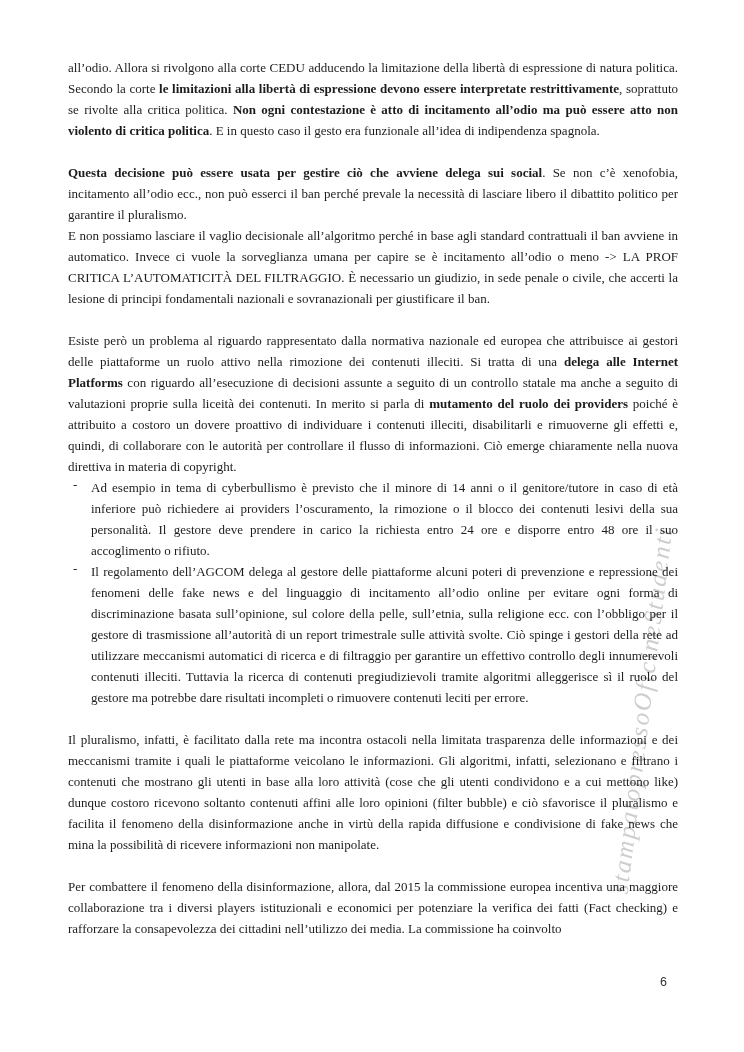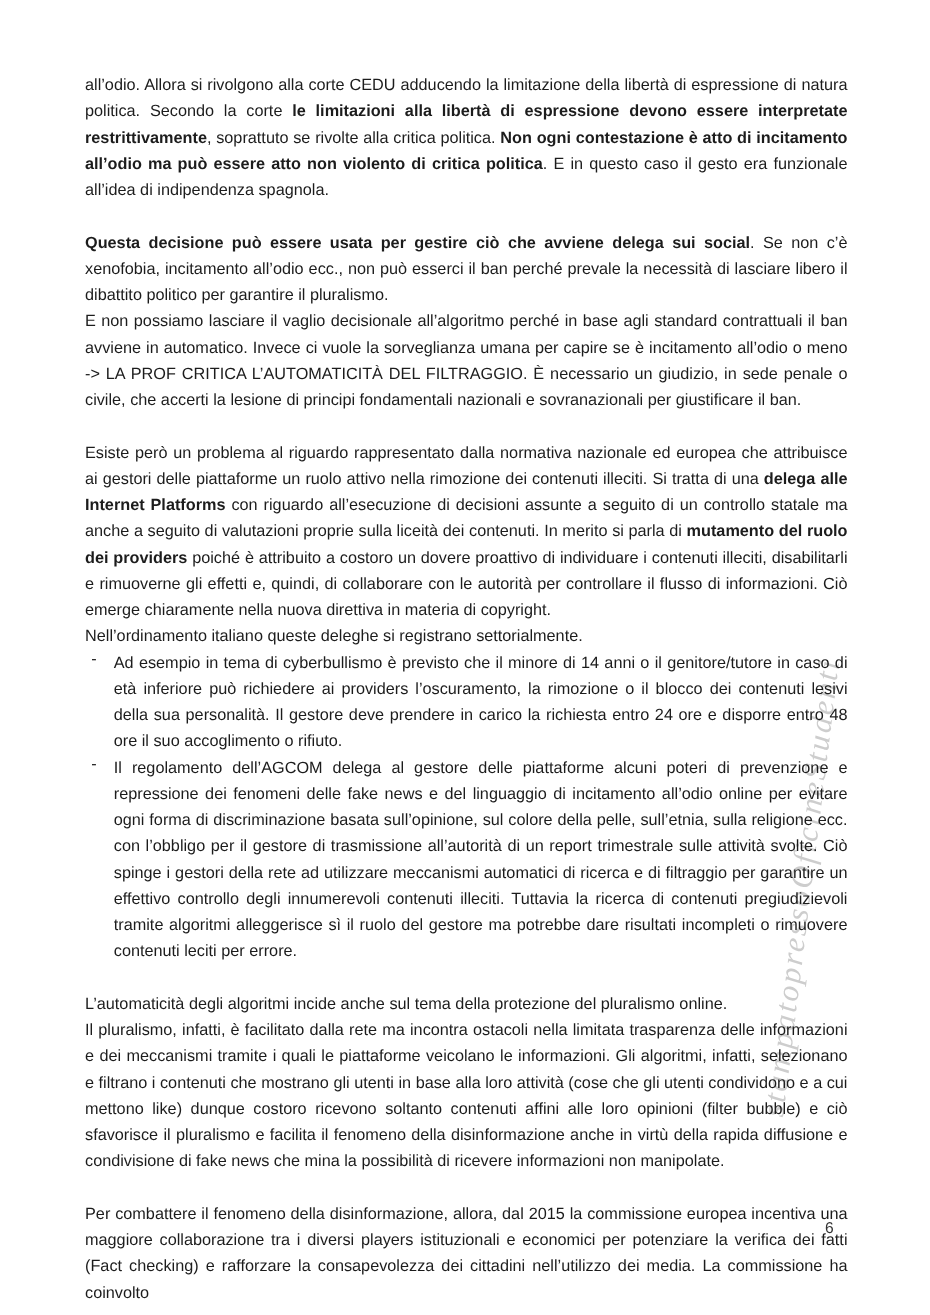--- a/index.html
+++ b/index.html
@@ -15,21 +15,21 @@
     position: absolute; inset: 0;
     background: #ffffff;
   }
   .content {
     position: absolute;
     left: 68px; top: 57px;
     width: 610px;
     font-size: 13px;
     line-height: 21px;
   }
-  .para { text-align: justify; }
+  .para { text-align: justify; font-family: Liberation Serif, serif; }
   .para .b { font-weight: 700; }
   .bullet { position: relative; padding-left: 23px; }
   .bullet .dash {
     position: absolute; left: 5px; top: -3px;
     font-weight: 400;
   }
   .gap { height: 21px; }
   .watermark {
     position: absolute;
     left: 642px; top: 710px;
@@ -54,23 +54,21 @@
 
 <div class="sheet">
   <div class="watermark">stampatopressoOficineStudenti</div>
   <div class="content">
       <div class="para"><span>all’odio. Allora si rivolgono alla corte CEDU adducendo la limitazione della libertà di espressione di natura politica. Secondo la corte </span><span class="b">le limitazioni alla libertà di espressione devono essere interpretate restrittivamente</span><span>, soprattuto se rivolte alla critica politica. </span><span class="b">Non ogni contestazione è atto di incitamento all’odio ma può essere atto non violento di critica politica</span><span>. E in questo caso il gesto era funzionale all’idea di indipendenza spagnola.</span></div>
       <div class="gap"></div>
       <div class="para"><span class="b">Questa decisione può essere usata per gestire ciò che avviene delega sui social</span><span>. Se non c’è xenofobia, incitamento all’odio ecc., non può esserci il ban perché prevale la necessità di lasciare libero il dibattito politico per garantire il pluralismo.</span></div>
       <div class="para"><span>E non possiamo lasciare il vaglio decisionale all’algoritmo perché in base agli standard contrattuali il ban avviene in automatico. Invece ci vuole la sorveglianza umana per capire se è incitamento all’odio o meno -&gt; LA PROF CRITICA L’AUTOMATICITÀ DEL FILTRAGGIO. È necessario un giudizio, in sede penale o civile, che accerti la lesione di principi fondamentali nazionali e sovranazionali per giustificare il ban.</span></div>
       <div class="gap"></div>
       <div class="para"><span>Esiste però un problema al riguardo rappresentato dalla normativa nazionale ed europea che attribuisce ai gestori delle piattaforme un ruolo attivo nella rimozione dei contenuti illeciti. Si tratta di una </span><span class="b">delega alle Internet Platforms</span><span> con riguardo all’esecuzione di decisioni assunte a seguito di un controllo statale ma anche a seguito di valutazioni proprie sulla liceità dei contenuti. In merito si parla di </span><span class="b">mutamento del ruolo dei providers</span><span> poiché è attribuito a costoro un dovere proattivo di individuare i contenuti illeciti, disabilitarli e rimuoverne gli effetti e, quindi, di collaborare con le autorità per controllare il flusso di informazioni. Ciò emerge chiaramente nella nuova direttiva in materia di copyright.</span></div>
-      <div class="para"><span>Nell’ordinamento italiano queste deleghe si registrano settorialmente.</span></div>
       <div class="para bullet"><span class="dash">-</span><span>Ad esempio in tema di cyberbullismo è previsto che il minore di 14 anni o il genitore/tutore in caso di età inferiore può richiedere ai providers l’oscuramento, la rimozione o il blocco dei contenuti lesivi della sua personalità. Il gestore deve prendere in carico la richiesta entro 24 ore e disporre entro 48 ore il suo accoglimento o rifiuto.</span></div>
       <div class="para bullet"><span class="dash">-</span><span>Il regolamento dell’AGCOM delega al gestore delle piattaforme alcuni poteri di prevenzione e repressione dei fenomeni delle fake news e del linguaggio di incitamento all’odio online per evitare ogni forma di discriminazione basata sull’opinione, sul colore della pelle, sull’etnia, sulla religione ecc. con l’obbligo per il gestore di trasmissione all’autorità di un report trimestrale sulle attività svolte. Ciò spinge i gestori della rete ad utilizzare meccanismi automatici di ricerca e di filtraggio per garantire un effettivo controllo degli innumerevoli contenuti illeciti. Tuttavia la ricerca di contenuti pregiudizievoli tramite algoritmi alleggerisce sì il ruolo del gestore ma potrebbe dare risultati incompleti o rimuovere contenuti leciti per errore.</span></div>
       <div class="gap"></div>
-      <div class="para"><span>L’automaticità degli algoritmi incide anche sul tema della protezione del pluralismo online.</span></div>
       <div class="para"><span>Il pluralismo, infatti, è facilitato dalla rete ma incontra ostacoli nella limitata trasparenza delle informazioni e dei meccanismi tramite i quali le piattaforme veicolano le informazioni. Gli algoritmi, infatti, selezionano e filtrano i contenuti che mostrano gli utenti in base alla loro attività (cose che gli utenti condividono e a cui mettono like) dunque costoro ricevono soltanto contenuti affini alle loro opinioni (filter bubble) e ciò sfavorisce il pluralismo e facilita il fenomeno della disinformazione anche in virtù della rapida diffusione e condivisione di fake news che mina la possibilità di ricevere informazioni non manipolate.</span></div>
       <div class="gap"></div>
       <div class="para"><span>Per combattere il fenomeno della disinformazione, allora, dal 2015 la commissione europea incentiva una maggiore collaborazione tra i diversi players istituzionali e economici per potenziare la verifica dei fatti (Fact checking) e rafforzare la consapevolezza dei cittadini nell’utilizzo dei media. La commissione ha coinvolto</span></div>
     </div>
   <div class="page-number">6</div>
 </div>
 
 </body></html>

